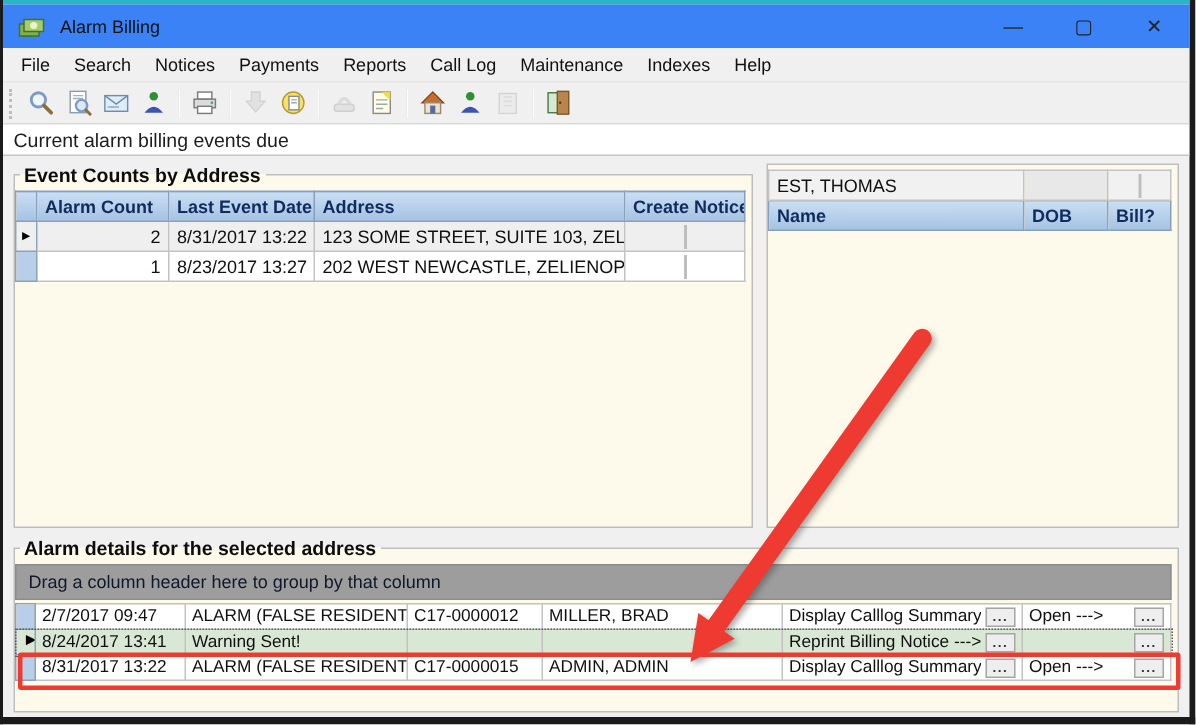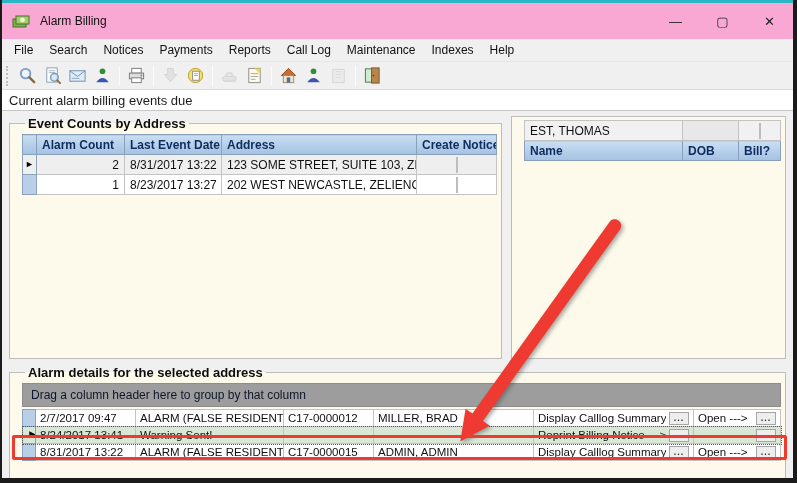--- a/index.html
+++ b/index.html
@@ -7,21 +7,21 @@
   body { font-family:"Liberation Sans", sans-serif; }
 
   .window {
     position:relative; width:797px; height:483px; background:#f0f0f0;
     border-left:2px solid #1b1b1b; border-right:4px solid #1b1b1b;
     border-bottom:5px solid #1b1b1b; overflow:hidden;
   }
   .accent-top { height:3px; background:#2ab6c4; }
 
   
-  .titlebar { height:36px; background:#f9a8d4; display:flex; align-items:center; padding-left:9px; }
+  .titlebar { height:29px; background:#3b82f6; display:flex; align-items:center; padding-left:9px; }
   .title-icon { width:20px; height:20px; margin-right:9px; flex:0 0 auto; }
   .title-text { font-size:12px; color:#101010; }
   .win-controls { margin-left:auto; display:flex; height:100%; }
   .win-btn { width:47px; height:100%; display:flex; align-items:center; justify-content:center;
              font-size:13px; color:#222; }
 
   
   .menubar { height:22px; background:#f0f0f0; display:flex; align-items:center; padding-left:4px; }
   .menu-item { font-size:12px; color:#111; padding:3px 8px; }
 
@@ -32,21 +32,21 @@
   .tool-btn { width:25px; height:24px; display:flex; align-items:center; justify-content:center; }
   .tool-btn.disabled { opacity:.45; filter:grayscale(1); }
   .tool-sep { width:1px; height:20px; background:#c6c6c6; border-right:1px solid #fbfbfb; margin:0 4px; }
 
   
   .statusbar { height:22px; background:#ffffff; border-top:1px solid #d9d9d9; border-bottom:1px solid #c7c7c7;
                display:flex; align-items:center; padding-left:7px; font-size:13px; color:#1c1c1c; }
 
   
   .main { padding:5px 7px 0 7px; }
-  fieldset { border:1px solid #bdbdbd; background:#fdfaec; padding:3px 4px 4px 12px; }
+  fieldset { border:1px solid #bdbdbd; background:#fdfaec; padding:3px 4px 4px 0; }
   legend { font-size:13px; font-weight:bold; color:#0d0d0d; padding:0 3px; margin-left:3px; background:transparent; }
   .top-row { display:flex; gap:9px; }
   .fs-events { width:493px; height:243px; }
   .fs-contacts { flex:1; height:243px; }
   .fs-details { margin-top:6px; height:117px; position:relative; }
 
   table { border-collapse:collapse; width:100%; table-layout:fixed; }
   th { background:linear-gradient(#cadef3,#a4c2e2); color:#0f2c5e; font-weight:bold; text-align:left;
        padding:2px 5px; border:1px solid #89a0ba; font-size:12px; height:20px; white-space:nowrap; overflow:hidden; }
   td { border:1px solid #c3c3c3; padding:1px 5px; white-space:nowrap; overflow:hidden;

